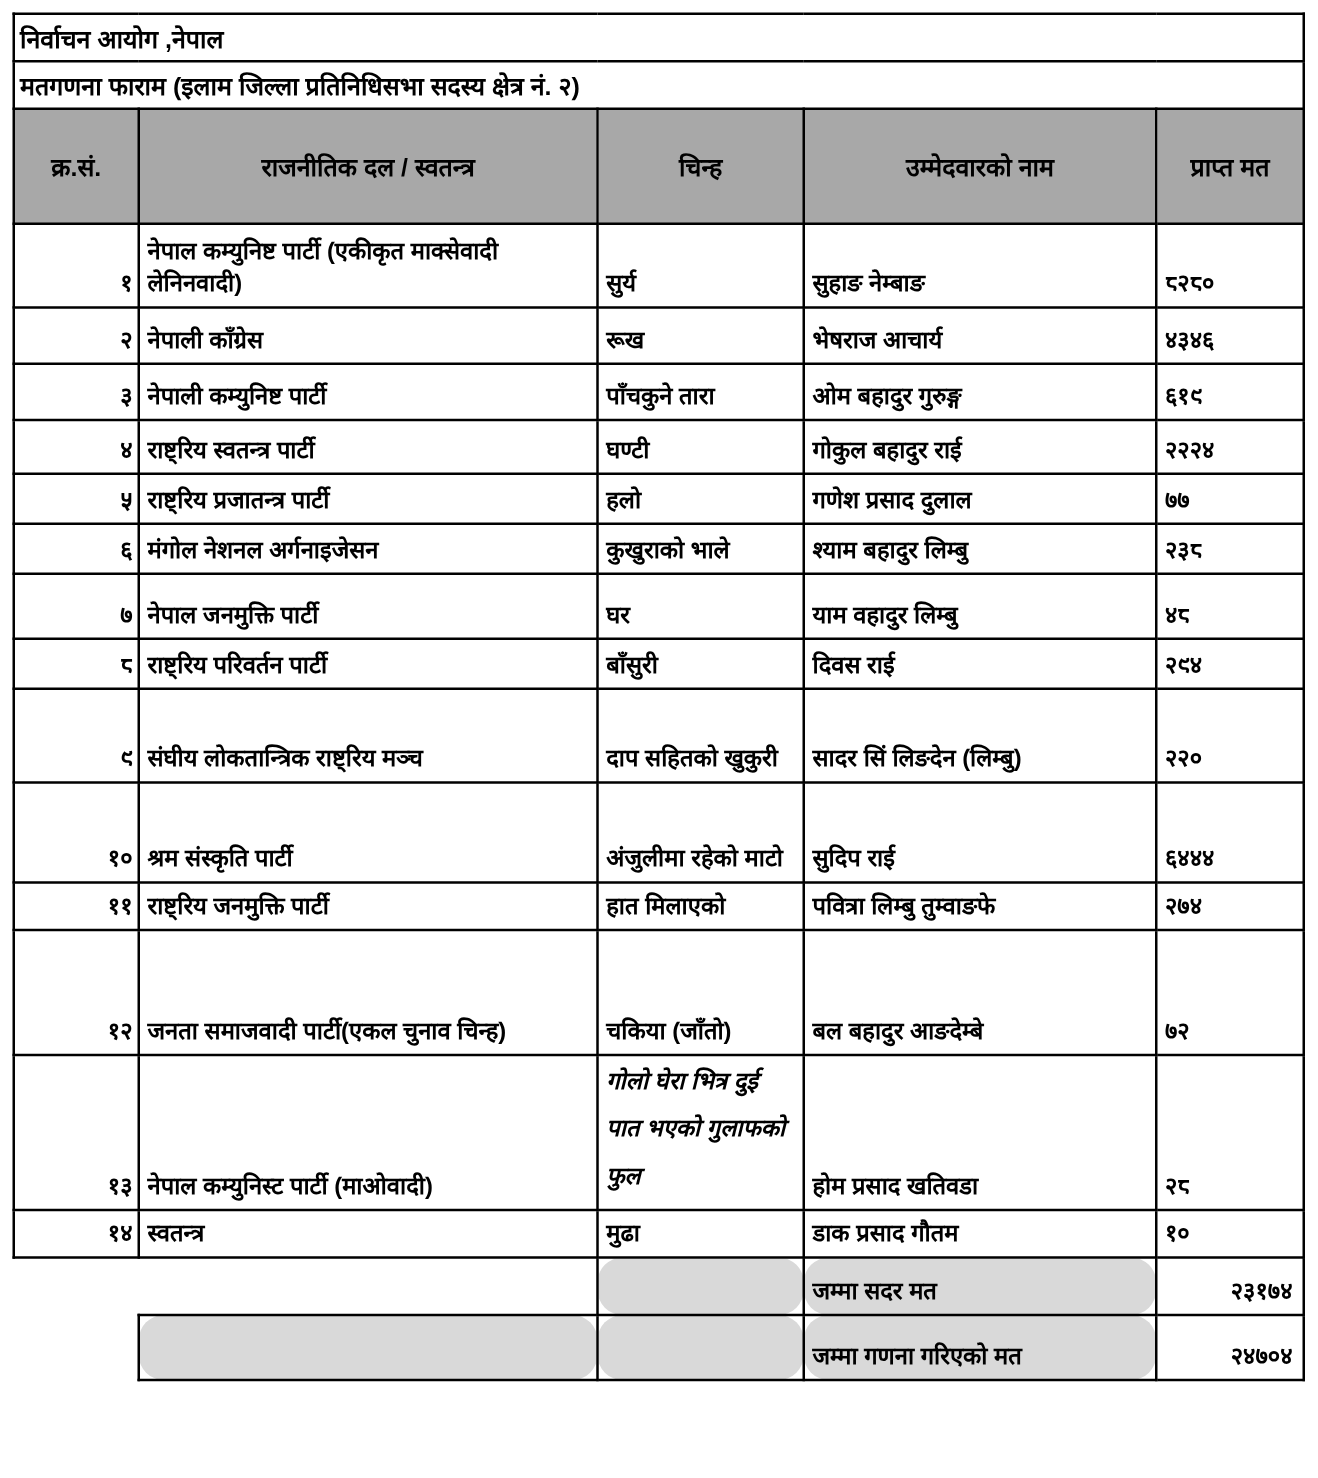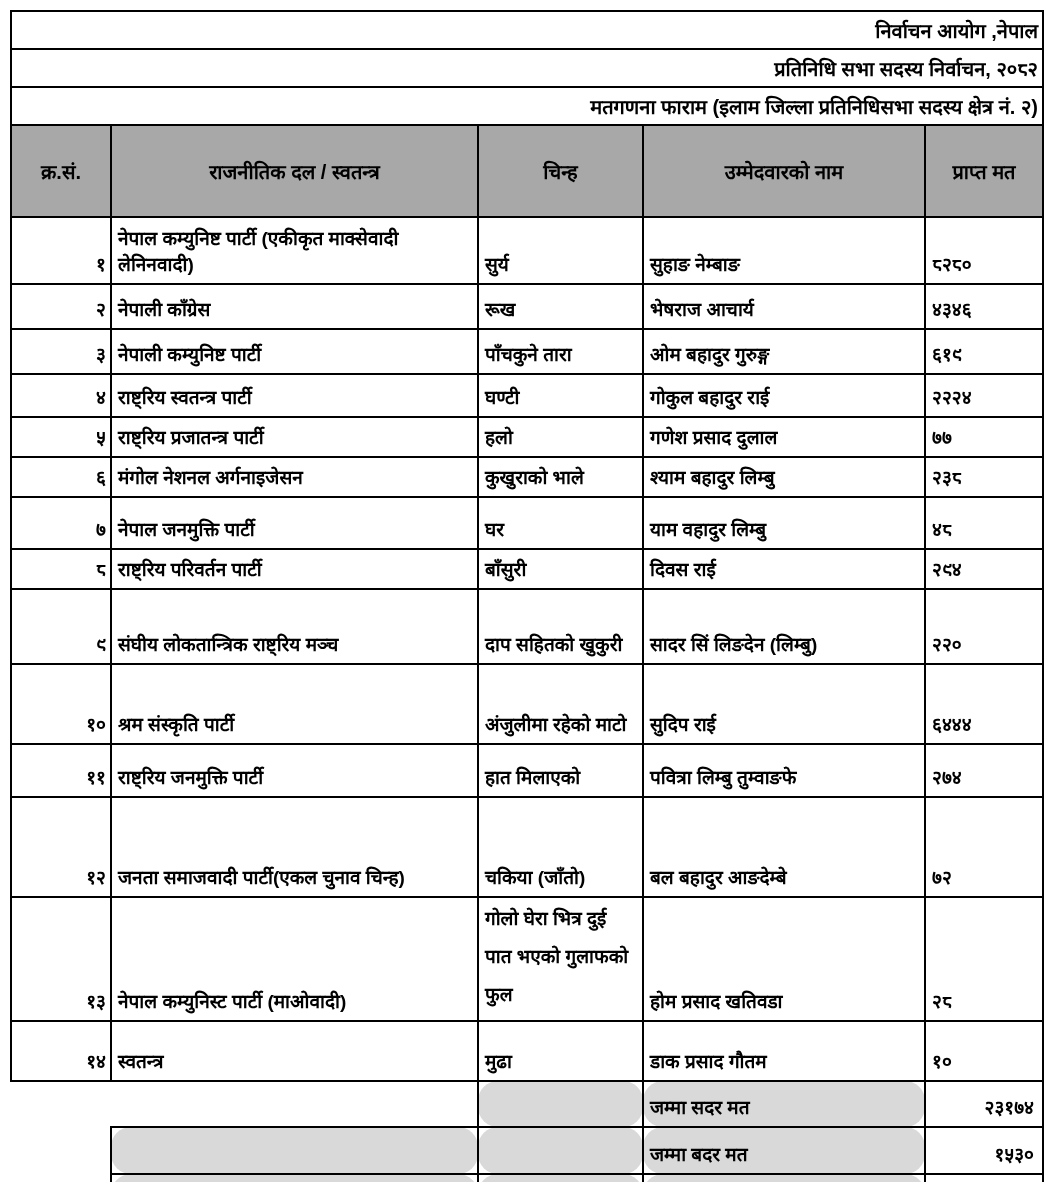--- a/index.html
+++ b/index.html
@@ -6,31 +6,31 @@
   body{width:1054px;height:1182px;font-family:"Liberation Sans",sans-serif;color:#000;}
   .sheet{padding:10px 12px 0 10px;}
   table.form{
     border-collapse:collapse;
     table-layout:fixed;
     width:1032px;
     font-weight:bold;
   }
   td,th{border:2px solid #000;box-sizing:border-box;overflow:hidden;}
   .title-cell{
-    height:38px;text-align:right;vertical-align:middle;
+    height:38px;text-align:left;vertical-align:middle;
     font-size:20px;padding:2px 4px;background:#ffffff;
   }
   th{
     background:#a8a8a8;height:92px;font-size:20px;
     text-align:center;vertical-align:middle;font-weight:bold;padding:2px 4px;
   }
   td.cell{font-size:19px;vertical-align:bottom;padding:2px 6px 6px 6px;background:#ffffff;}
   td.sn{text-align:right;padding-right:4px;}
   td.votes{padding-right:8px;}
-  td.sym-spread{line-height:2.0;}
+  td.sym-spread{line-height:2.0;font-style:italic;}
   td.spacer{border:none;background:#ffffff;}
   td.gray{background:#d9d9d9;border-radius:20px;}
   tr.total-row td{font-size:19px;vertical-align:bottom;padding:2px 6px 6px 6px;}
   tr.total-row td.total-value{background:#ffffff;text-align:right;padding-right:8px;}
 </style>
 </head>
 <body>
 
 <div class="sheet">
   <table class="form">
@@ -38,23 +38,20 @@
       <col style="width:100px">
         <col style="width:367px">
         <col style="width:165px">
         <col style="width:282px">
         <col style="width:118px">
     </colgroup>
 
     <tbody>
         <tr>
       <td class="title-cell" colspan="5">निर्वाचन आयोग ,नेपाल</td>
-    </tr>
-    <tr>
-      <td class="title-cell" colspan="5">प्रतिनिधि सभा सदस्य निर्वाचन, २०८२</td>
     </tr>
     <tr>
       <td class="title-cell" colspan="5">मतगणना फाराम (इलाम जिल्ला प्रतिनिधिसभा सदस्य क्षेत्र नं. २)</td>
     </tr>
 
     <tr>
       <th>क्र.सं.</th>
       <th>राजनीतिक दल / स्वतन्त्र</th>
       <th>चिन्ह</th>
       <th>उम्मेदवारको नाम</th>
@@ -124,62 +121,55 @@
       <td class="cell">सादर सिं लिङदेन (लिम्बु)</td>
       <td class="cell votes">२२०</td>
     </tr>
     <tr style="height:80px">
       <td class="cell sn">१०</td>
       <td class="cell">श्रम संस्कृति पार्टी</td>
       <td class="cell">अंजुलीमा रहेको माटो</td>
       <td class="cell">सुदिप राई</td>
       <td class="cell votes">६४४४</td>
     </tr>
-    <tr style="height:53px">
+    <tr style="height:38px">
       <td class="cell sn">११</td>
       <td class="cell">राष्ट्रिय जनमुक्ति पार्टी</td>
       <td class="cell">हात मिलाएको</td>
       <td class="cell">पवित्रा लिम्बु तुम्वाङफे</td>
       <td class="cell votes">२७४</td>
     </tr>
     <tr style="height:100px">
       <td class="cell sn">१२</td>
       <td class="cell">जनता समाजवादी पार्टी(एकल चुनाव चिन्ह)</td>
       <td class="cell">चकिया (जाँतो)</td>
       <td class="cell">बल बहादुर आङदेम्बे</td>
       <td class="cell votes">७२</td>
     </tr>
     <tr style="height:120px">
       <td class="cell sn">१३</td>
       <td class="cell">नेपाल कम्युनिस्ट पार्टी (माओवादी)</td>
       <td class="cell sym-spread">गोलो घेरा भित्र दुई पात भएको गुलाफको फुल</td>
       <td class="cell">होम प्रसाद खतिवडा</td>
       <td class="cell votes">२८</td>
     </tr>
-    <tr style="height:60px">
+    <tr style="height:38px">
       <td class="cell sn">१४</td>
       <td class="cell">स्वतन्त्र</td>
       <td class="cell">मुढा</td>
       <td class="cell">डाक प्रसाद गौतम</td>
       <td class="cell votes">१०</td>
     </tr>
 
     <tr class="total-row" style="height:46px">
       <td class="spacer" colspan="2"></td>
       <td class="gray"></td>
       <td class="gray">जम्मा सदर मत</td>
       <td class="total-value">२३१७४</td>
     </tr>
-    <tr class="total-row" style="height:47px">
-      <td class="spacer"></td>
-      <td class="gray"></td>
-      <td class="gray"></td>
-      <td class="gray">जम्मा बदर मत</td>
-      <td class="total-value">१५३०</td>
-    </tr>
     <tr class="total-row" style="height:52px">
       <td class="spacer"></td>
       <td class="gray"></td>
       <td class="gray"></td>
       <td class="gray">जम्मा गणना गरिएको मत</td>
       <td class="total-value">२४७०४</td>
     </tr>
   </tbody>
     </table>
 </div>

